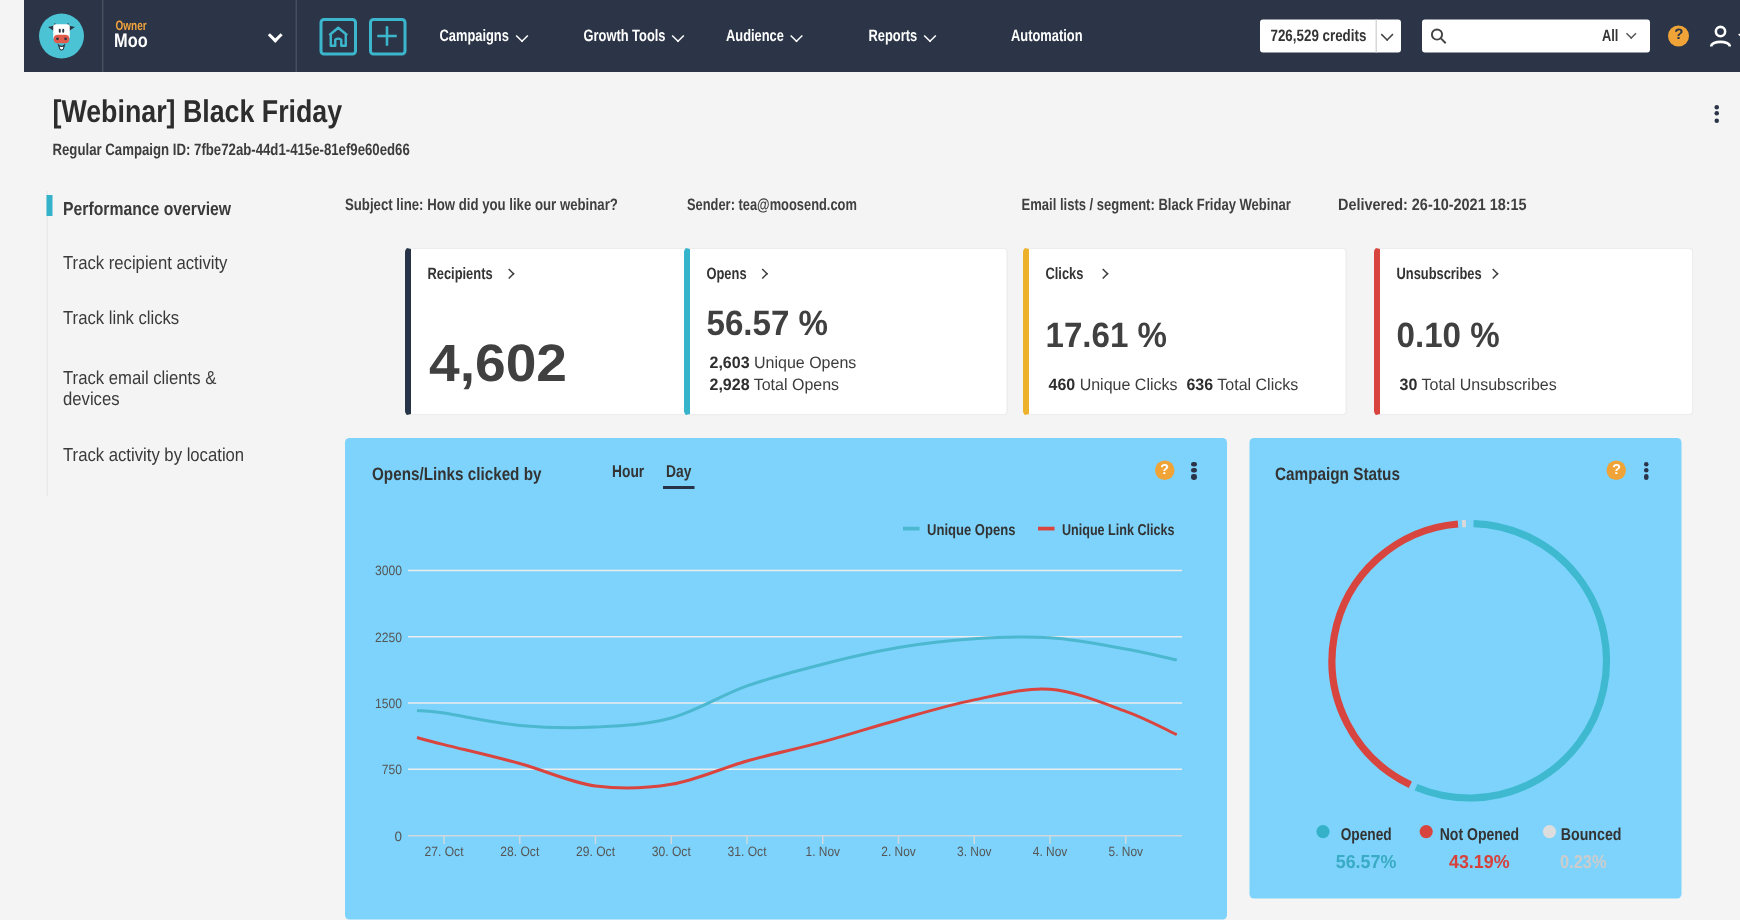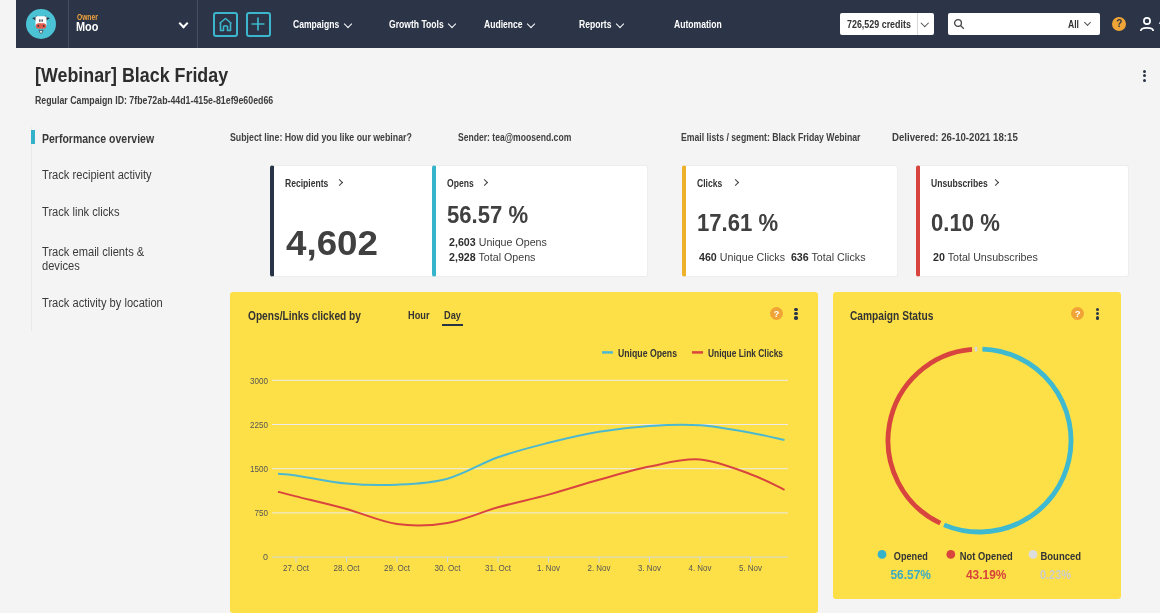--- a/index.html
+++ b/index.html
@@ -24,21 +24,21 @@
 .subj { position:absolute; top:130.5px; font-size:11px; color:#3f3f3f; font-weight:bold; transform-origin:0 0; white-space:nowrap; }
 
 .card { position:absolute; top:165px; width:216px; height:112px; background:#fff; border:1px solid #ededed; border-left-width:4px; border-radius:3px; }
 .ctitle { position:absolute; left:11px; top:10.5px; font-size:11px; font-weight:bold; color:#333; transform:scaleX(.78); transform-origin:0 0; white-space:nowrap; }
 .carrow { position:absolute; width:5px; height:5px; border-right:1.7px solid #3c3c3c; border-top:1.7px solid #3c3c3c; transform:rotate(45deg); top:13.5px; }
 .bignum { position:absolute; left:12px; top:59.1px; font-size:35px; font-weight:bold; color:#404040; line-height:35px; transform:scaleX(1.05); transform-origin:0 0; }
 .pct { position:absolute; left:11px; font-size:23.5px; font-weight:bold; color:#404040; transform:scaleX(.94); transform-origin:0 0; line-height:23.5px; white-space:nowrap; }
 .sub1 { position:absolute; left:12.5px; font-size:11px; color:#3c3c3c; transform:scaleX(.97); transform-origin:0 0; line-height:14.5px; white-space:nowrap; }
 .sub1 b { color:#2e2e2e; }
 
-.panel { background:#fde047; border-radius:3px; position:absolute; }
+.panel { background:#7dd3fc; border-radius:3px; position:absolute; }
 </style>
 </head>
 <body>
 <div class="hdr">
   <div class="avatar">
     <svg width="30" height="30" viewBox="0 0 30 30">
       <path d="M6,9 L10.5,8 L10.5,12 Z" fill="#2b3442"></path>
       <path d="M24,9 L19.5,8 L19.5,12 Z" fill="#2b3442"></path>
       <path d="M10.5,6.2 L12.2,8.5 L9.5,9 Z" fill="#2b3442"></path>
       <path d="M19.5,6.2 L17.8,8.5 L20.5,9 Z" fill="#2b3442"></path>
@@ -109,37 +109,37 @@
 <div class="subj" style="left:230px; transform:scaleX(.80);">Subject line: How did you like our webinar?</div>
 <div class="subj" style="left:458px; transform:scaleX(.78);">Sender: tea@moosend.com</div>
 <div class="subj" style="left:681px; transform:scaleX(.79);">Email lists / segment: Black Friday Webinar</div>
 <div class="subj" style="left:892px; transform:scaleX(.875);">Delivered: 26-10-2021 18:15</div>
 
 <div class="card" style="left:230px; border-left-color:#273447;margin-left:40px;">
   <div class="ctitle">Recipients</div>
     <span class="carrow" style="left:62.5px;"></span>
   <div class="bignum">4,602</div>
 </div>
-<div class="card" style="left:432px; border-left-color:#35b4cb;padding-left:12px;">
+<div class="card" style="left:456px; border-left-color:#35b4cb;padding-left:12px;">
   <div class="ctitle">Opens</div>
     <span class="carrow" style="left:45.5px;"></span>
   <div class="pct" style="top:37.7px;">56.57 %</div>
   <div class="sub1" style="top:69px;"><b>2,603</b> Unique Opens<br><b>2,928</b> Total Opens</div>
 </div>
 <div class="card" style="left:682px; border-left-color:#edb12b;">
   <div class="ctitle">Clicks</div>
     <span class="carrow" style="left:47px;"></span>
   <div class="pct" style="top:45.8px;">17.61 %</div>
   <div class="sub1" style="top:84px;"><b>460</b> Unique Clicks&nbsp;&nbsp;<b>636</b> Total Clicks</div>
 </div>
 <div class="card" style="left:916px; width:212.5px; border-left-color:#d8453f;">
   <div class="ctitle">Unsubscribes</div>
     <span class="carrow" style="left:73px;"></span>
   <div class="pct" style="top:45.8px;">0.10 %</div>
-  <div class="sub1" style="top:84px;"><b>20</b> Total Unsubscribes</div>
+  <div class="sub1" style="top:84px;"><b>30</b> Total Unsubscribes</div>
 </div>
 
 <div class="panel" style="left:230px; top:292px; width:588px; height:321px;">
   <div class="abs" style="left:17.7px; top:16.6px; font-size:12px; font-weight:bold; color:#333; transform:scaleX(.847); transform-origin:0 0; white-space:nowrap;">Opens/Links clicked by</div>
   <div class="abs" style="left:177.6px; top:16.8px; font-size:11.5px; font-weight:bold; color:#333; transform:scaleX(.80); transform-origin:0 0;">Hour</div>
   <div class="abs" style="left:213.8px; top:16.8px; font-size:11.5px; font-weight:bold; color:#333; transform:scaleX(.80); transform-origin:0 0;">Day</div>
   <div class="abs" style="left:211.7px; top:32px; width:21.7px; height:2px; background:#273447;"></div>
   <div class="qmark" style="left:539.9px; top:14.7px; width:13px; height:13px; font-size:9.5px; line-height:13px; color:#fff;">?</div>
   <div class="kebab abs" style="left:564.3px; top:15.5px;">
       <div></div>

